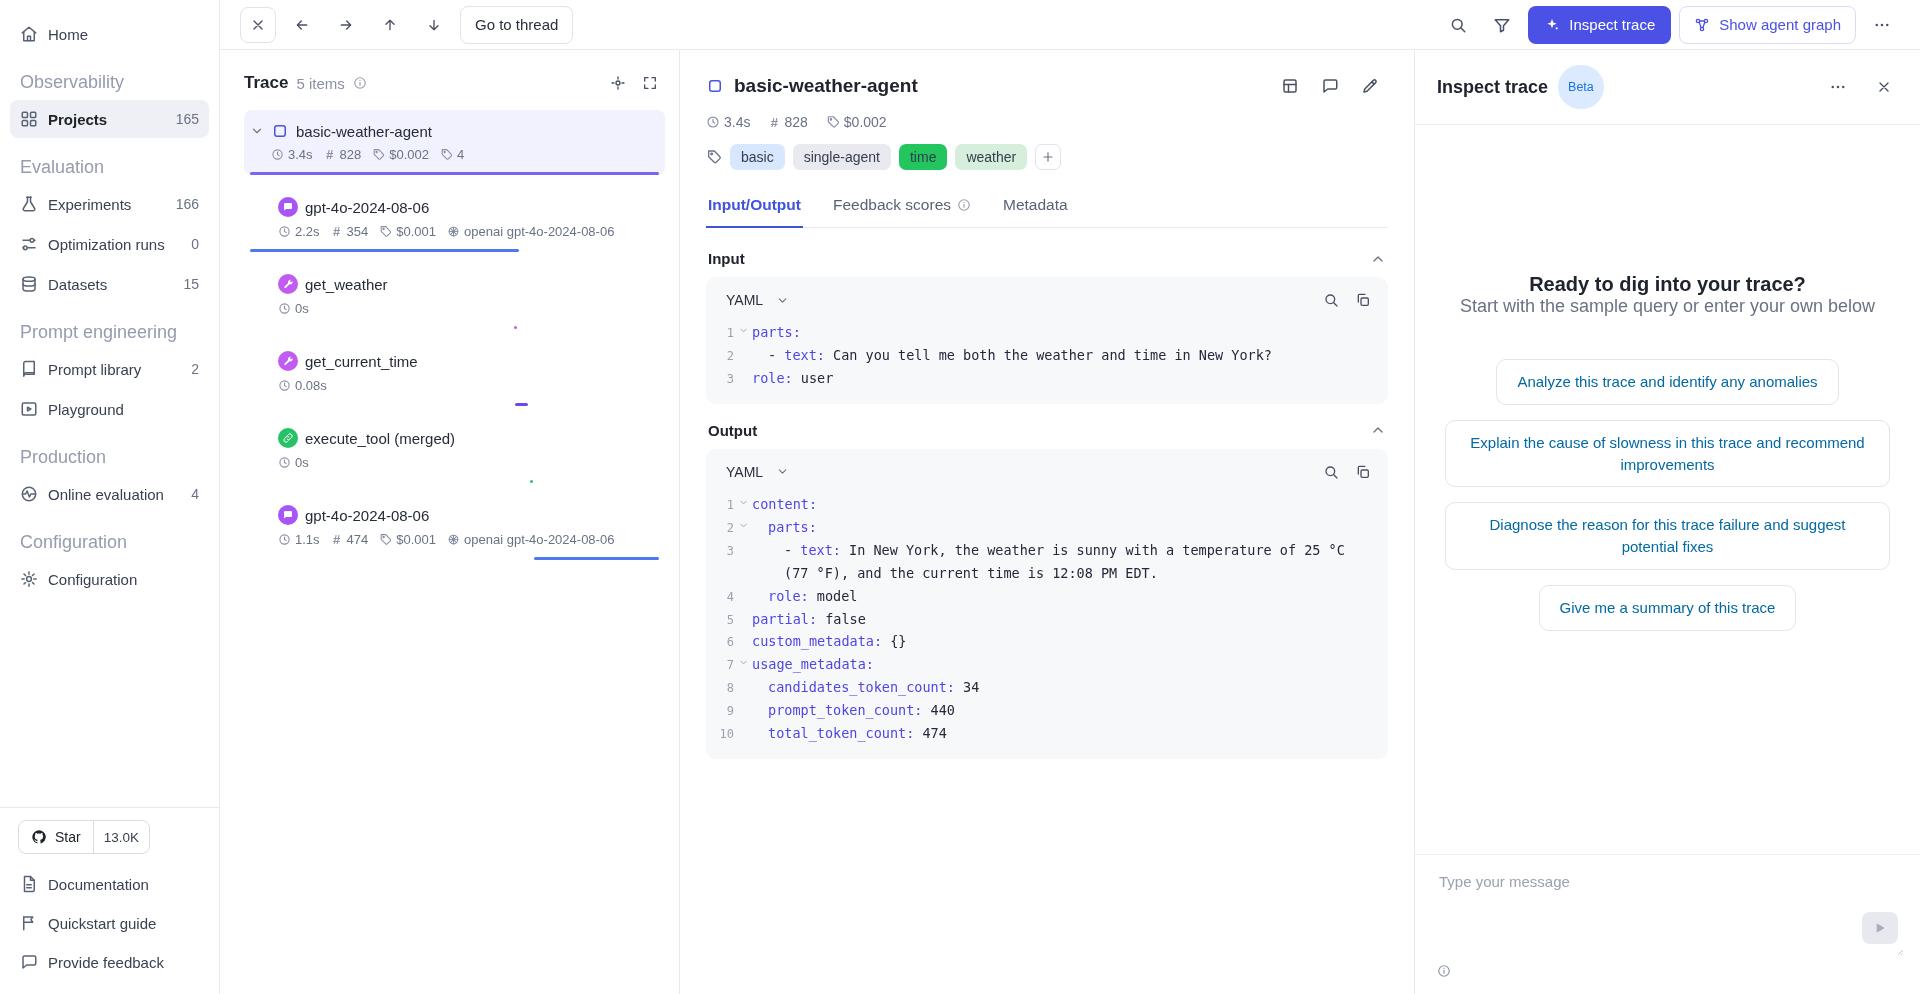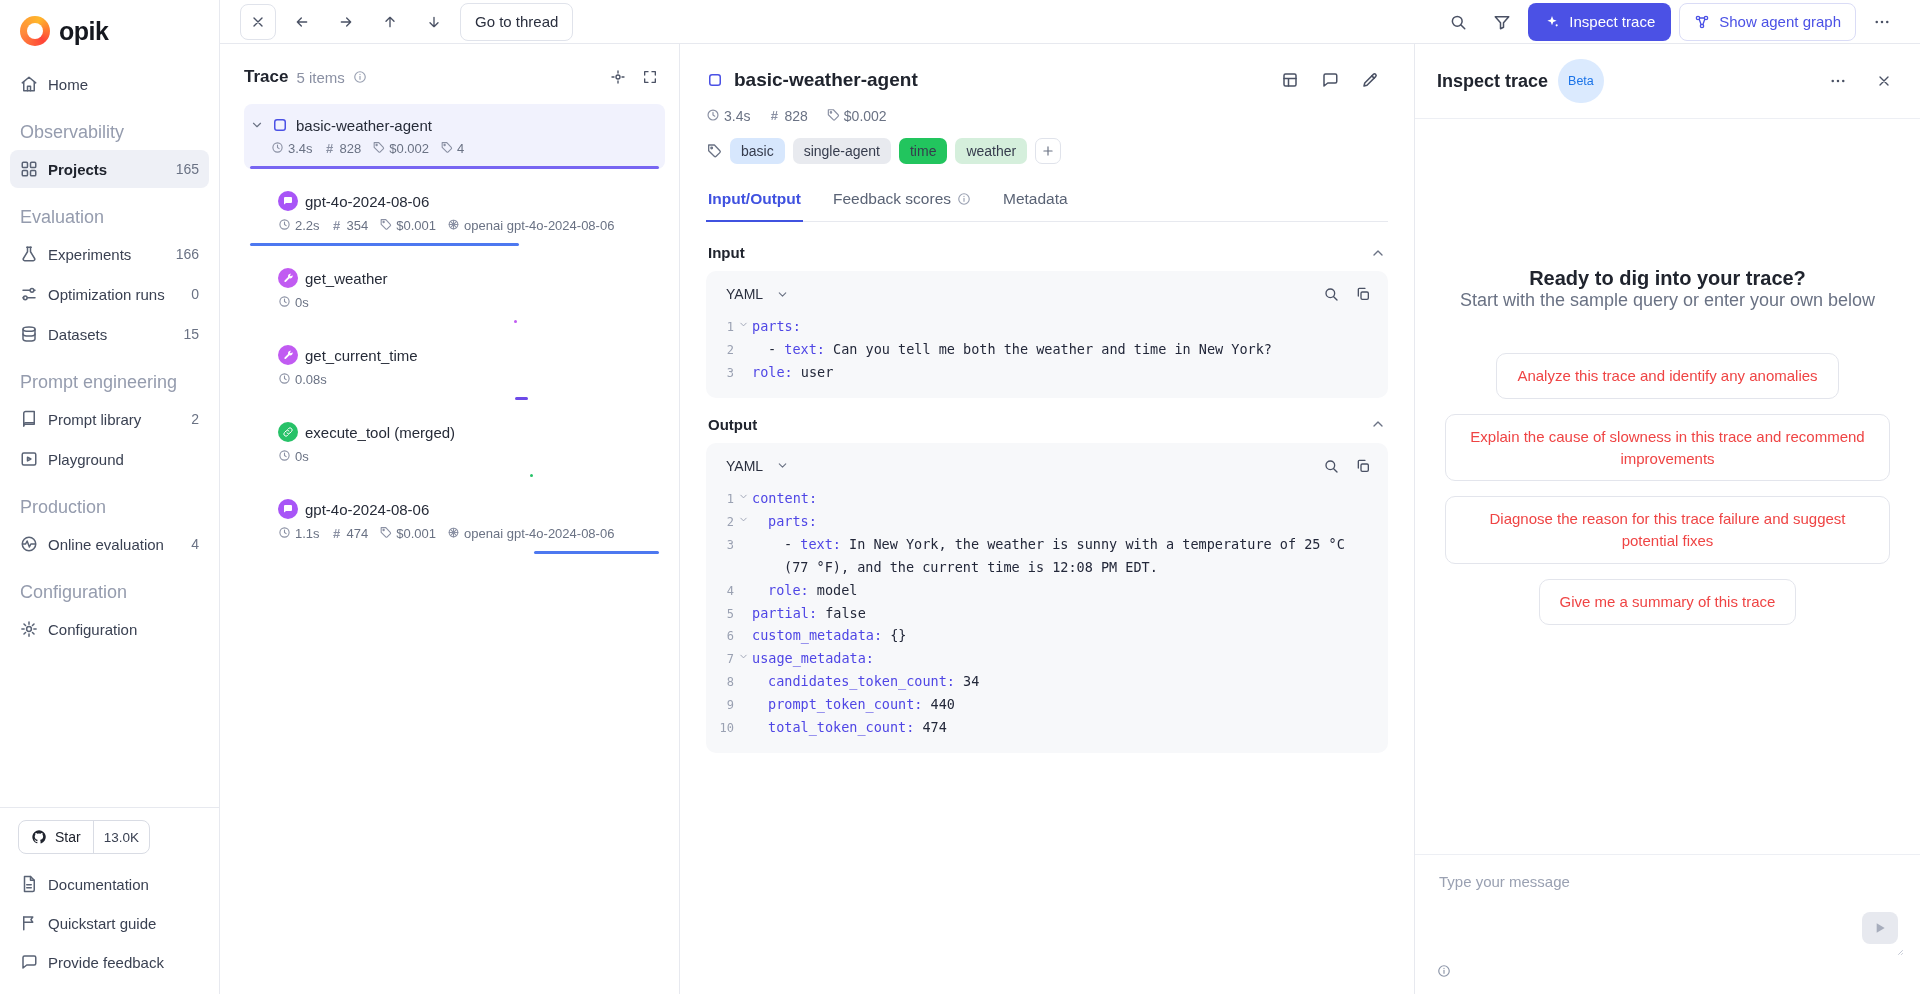--- a/index.html
+++ b/index.html
@@ -22,21 +22,21 @@
 .side-item.active{background:#EEF0F6;color:#20242E;font-weight:700}
 .side-count{margin-left:auto;font-size:14px;color:#6A7284;font-weight:400}
 .side-section{margin:18px 20px 6px;font-size:18px;color:#959CAE}
 .side-footer{margin-top:auto;border-top:1px solid #E7E9EF;padding-top:12px}
 .star-btn{display:inline-flex;align-items:center;border:1px solid #D9DCE4;border-radius:8px;height:34px;overflow:hidden;margin:0 0 10px 18px;background:#fff}
 .star-main{display:flex;gap:8px;padding:0 12px;align-items:center;font-size:14px;font-weight:400;color:#20242E}
 .star-count{border-left:1px solid #D9DCE4;padding:0 10px;font-size:13.5px;color:#3A4152;height:100%;display:flex;align-items:center;font-weight:400}
 
 
 .main{flex:1;display:flex;flex-direction:column;min-width:0}
-.topbar{height:44px;flex:none;border-bottom:1px solid #E7E9EF;display:flex;align-items:center;padding:0 20px;gap:8px;background:#fff}
+.topbar{height:50px;flex:none;border-bottom:1px solid #E7E9EF;display:flex;align-items:center;padding:0 20px;gap:8px;background:#fff}
 .icon-btn{width:36px;height:36px;border-radius:8px;display:inline-flex;align-items:center;justify-content:center;color:#4A5164}
 .icon-btn.bordered{border:1px solid #E0E3EB}
 .btn-outline{height:38px;border:1px solid #E0E3EB;border-radius:8px;padding:0 14px;font-size:15px;color:#2A2F3E;background:#fff;display:inline-flex;align-items:center;gap:8px}
 .btn-primary{height:38px;border-radius:8px;background:#4B51E5;color:#fff;font-size:15px;font-weight:500;padding:0 16px;display:inline-flex;gap:9px;align-items:center}
 .btn-accent{height:38px;border:1px solid #DADCF6;border-radius:8px;background:#fff;color:#4B51E5;font-size:15px;font-weight:500;padding:0 14px;display:inline-flex;gap:9px;align-items:center}
 .spacer{flex:1}
 
 
 .content{flex:1;display:flex;min-height:0}
 
@@ -53,21 +53,21 @@
 .t-row.child .t-main{padding-left:28px}
 .caret{width:14px;height:14px;color:#6A7284}
 .ic-trace{width:18px;height:18px;color:#4B51E5}
 .t-circle{width:20px;height:20px;border-radius:50%;display:inline-flex;align-items:center;justify-content:center;color:#fff;flex:none}
 .t-circle .ic{width:12px;height:12px}
 .bg-llm{background:#A855F7}.bg-tool{background:#C15BF2}.bg-link{background:#27C268}
 .t-name{font-size:15px;color:#262B38;font-weight:500;white-space:nowrap;overflow:hidden;text-overflow:ellipsis}
 .t-stats{display:flex;gap:11px;margin-top:7px;color:#6A7284;font-size:13px;align-items:center;white-space:nowrap}
 .t-row .t-stats{padding-left:21px}
 .t-row.child .t-stats{padding-left:28px}
-.stat{display:inline-flex;align-items:flex-start;gap:4px}
+.stat{display:inline-flex;align-items:center;gap:4px}
 .stat .ic{color:#8A90A3}
 .hash{color:#8A90A3;font-size:13px;font-weight:700;width:12px;text-align:center}
 .t-track{position:relative;height:3px;margin:10px 0 10px 0}
 .t-bar{position:absolute;top:0;height:3px;border-radius:2px}
 
 
 .detail{flex:1;min-width:0;display:flex;flex-direction:column;padding:18px 26px 0;overflow:hidden}
 .d-head{display:flex;align-items:center;gap:10px}
 .d-head h1{font-size:19px;font-weight:600;color:#20242E}
 .d-actions{margin-left:auto;display:flex;gap:4px;color:#4A5164}
@@ -104,37 +104,33 @@
 
 .inspect{width:506px;flex:none;border-left:1px solid #E7E9EF;display:flex;flex-direction:column;background:#fff}
 .ip-head{display:flex;align-items:center;gap:10px;padding:15px 18px 15px 22px;border-bottom:1px solid #EDEFF4}
 .ip-title{font-size:18px;font-weight:600;color:#20242E}
 .beta{background:#DBEAFE;color:#1A73E8;border-radius:999px;font-size:12.5px;font-weight:500;padding:15px 10px}
 .ip-head .spacer{flex:1}
 .ip-body{flex:1;display:flex;flex-direction:column;align-items:center;padding:148px 30px 0;overflow:hidden}
 .ip-h{font-size:20px;font-weight:700;color:#20242E}
 .ip-sub{font-size:18px;color:#6A7284}
 .sugs{margin-top:42px;display:flex;flex-direction:column;gap:15px;align-items:center;width:100%}
-.sug{border:1px solid #E3E5EC;border-radius:10px;background:#fff;padding:11px 20px;font-size:15px;color:#ef4444;text-align:center;max-width:446px;line-height:1.45}
+.sug{border:1px solid #E3E5EC;border-radius:10px;background:#fff;padding:11px 20px;font-size:15px;color:#0369a1;text-align:center;max-width:446px;line-height:1.45}
 .ip-composer{border-top:1px solid #EDEFF4;position:relative;padding:10px 22px 0}
 .ip-composer textarea{width:100%;height:88px;border:none;resize:none;font-family:"Liberation Sans",sans-serif;font-size:15px;color:#20242E;outline:none;padding:8px 50px 8px 2px;background:transparent}
 .ip-composer textarea::placeholder{color:#9AA1B2}
 .send{position:absolute;right:22px;bottom:12px;width:36px;height:32px;border-radius:8px;background:#E7E9EF;color:#A7ADBC;display:inline-flex;align-items:center;justify-content:center}
 .resize-handle{position:absolute;right:16px;bottom:0;color:#C3C8D4;width:12px;height:12px}
 .ip-foot{display:flex;gap:8px;padding:6px 22px 16px;color:#8C95A8;font-size:13px;line-height:1.4;align-items:flex-start}
 .ip-foot .ic{color:#8C95A8;margin-top:2px}
 </style>
 </head>
 <body>
 
 <aside class="sidebar">
-  <div class="logo-row">
-    <span class="logo-mark"></span>
-    <span class="logo-text">opik</span>
-  </div>
 
   <div class="side-item">
     <span class="ic s18">
         <svg viewBox="0 0 24 24">
           <path d="M3 10.5 12 3l9 7.5"></path>
           <path d="M5 9.5V21h14V9.5"></path>
           <path d="M10 21v-6h4v6"></path>
         </svg>
       </span>
     <span>Home</span>

